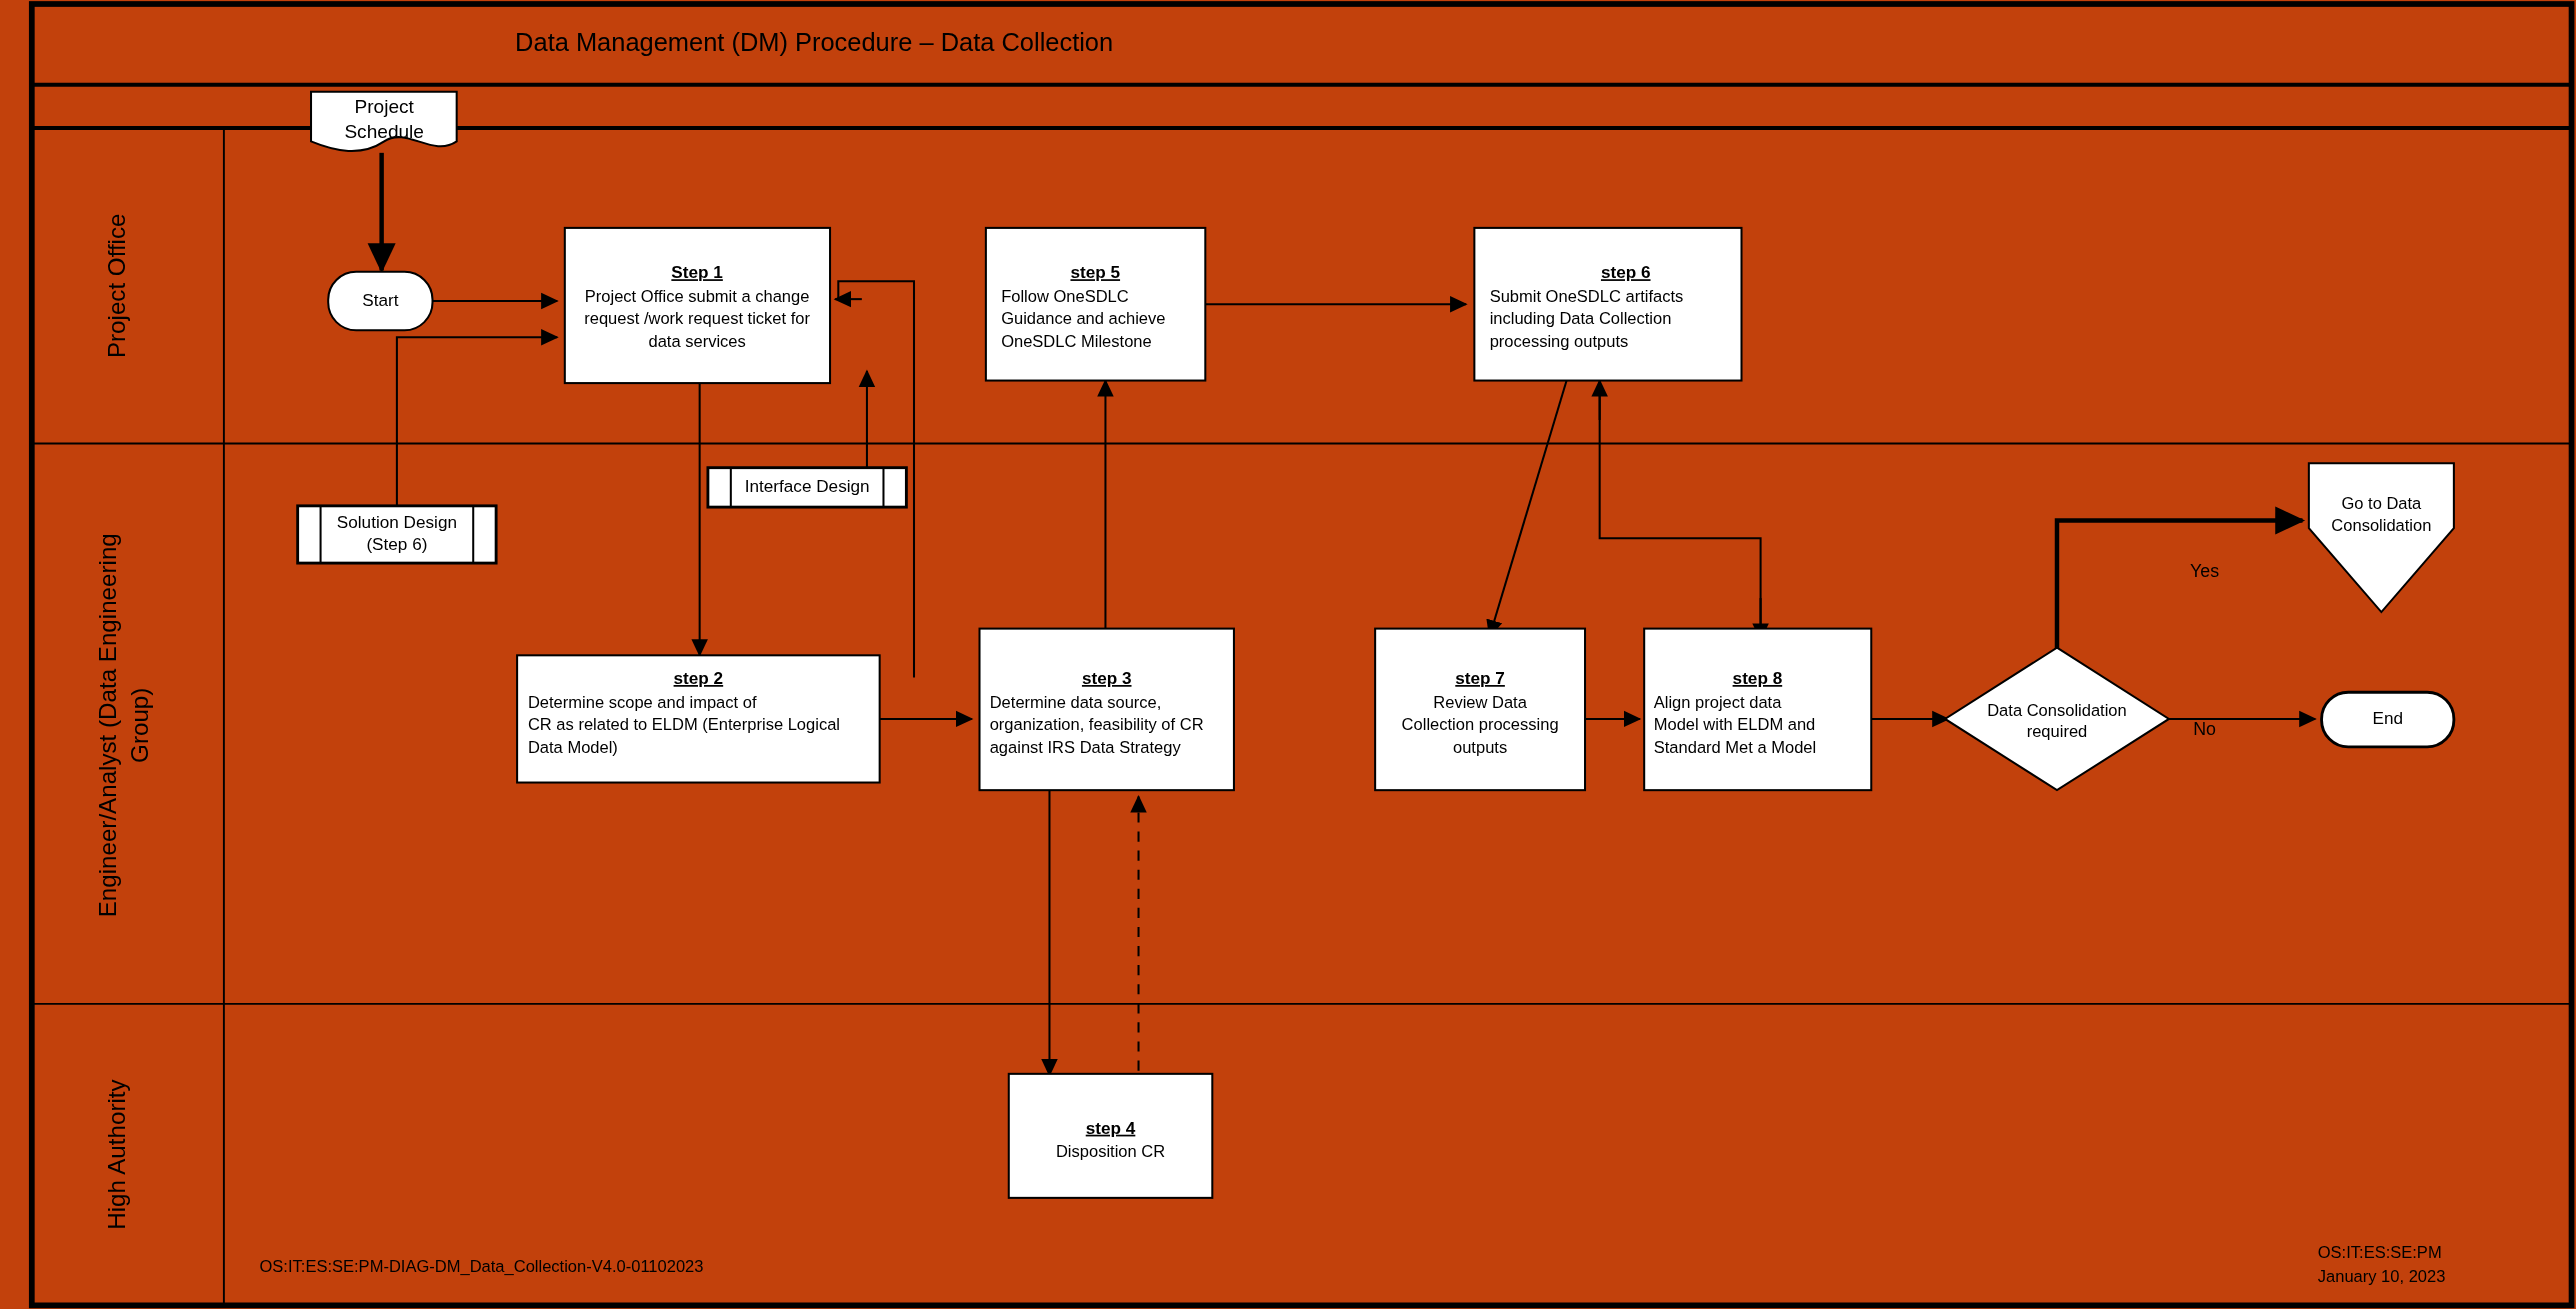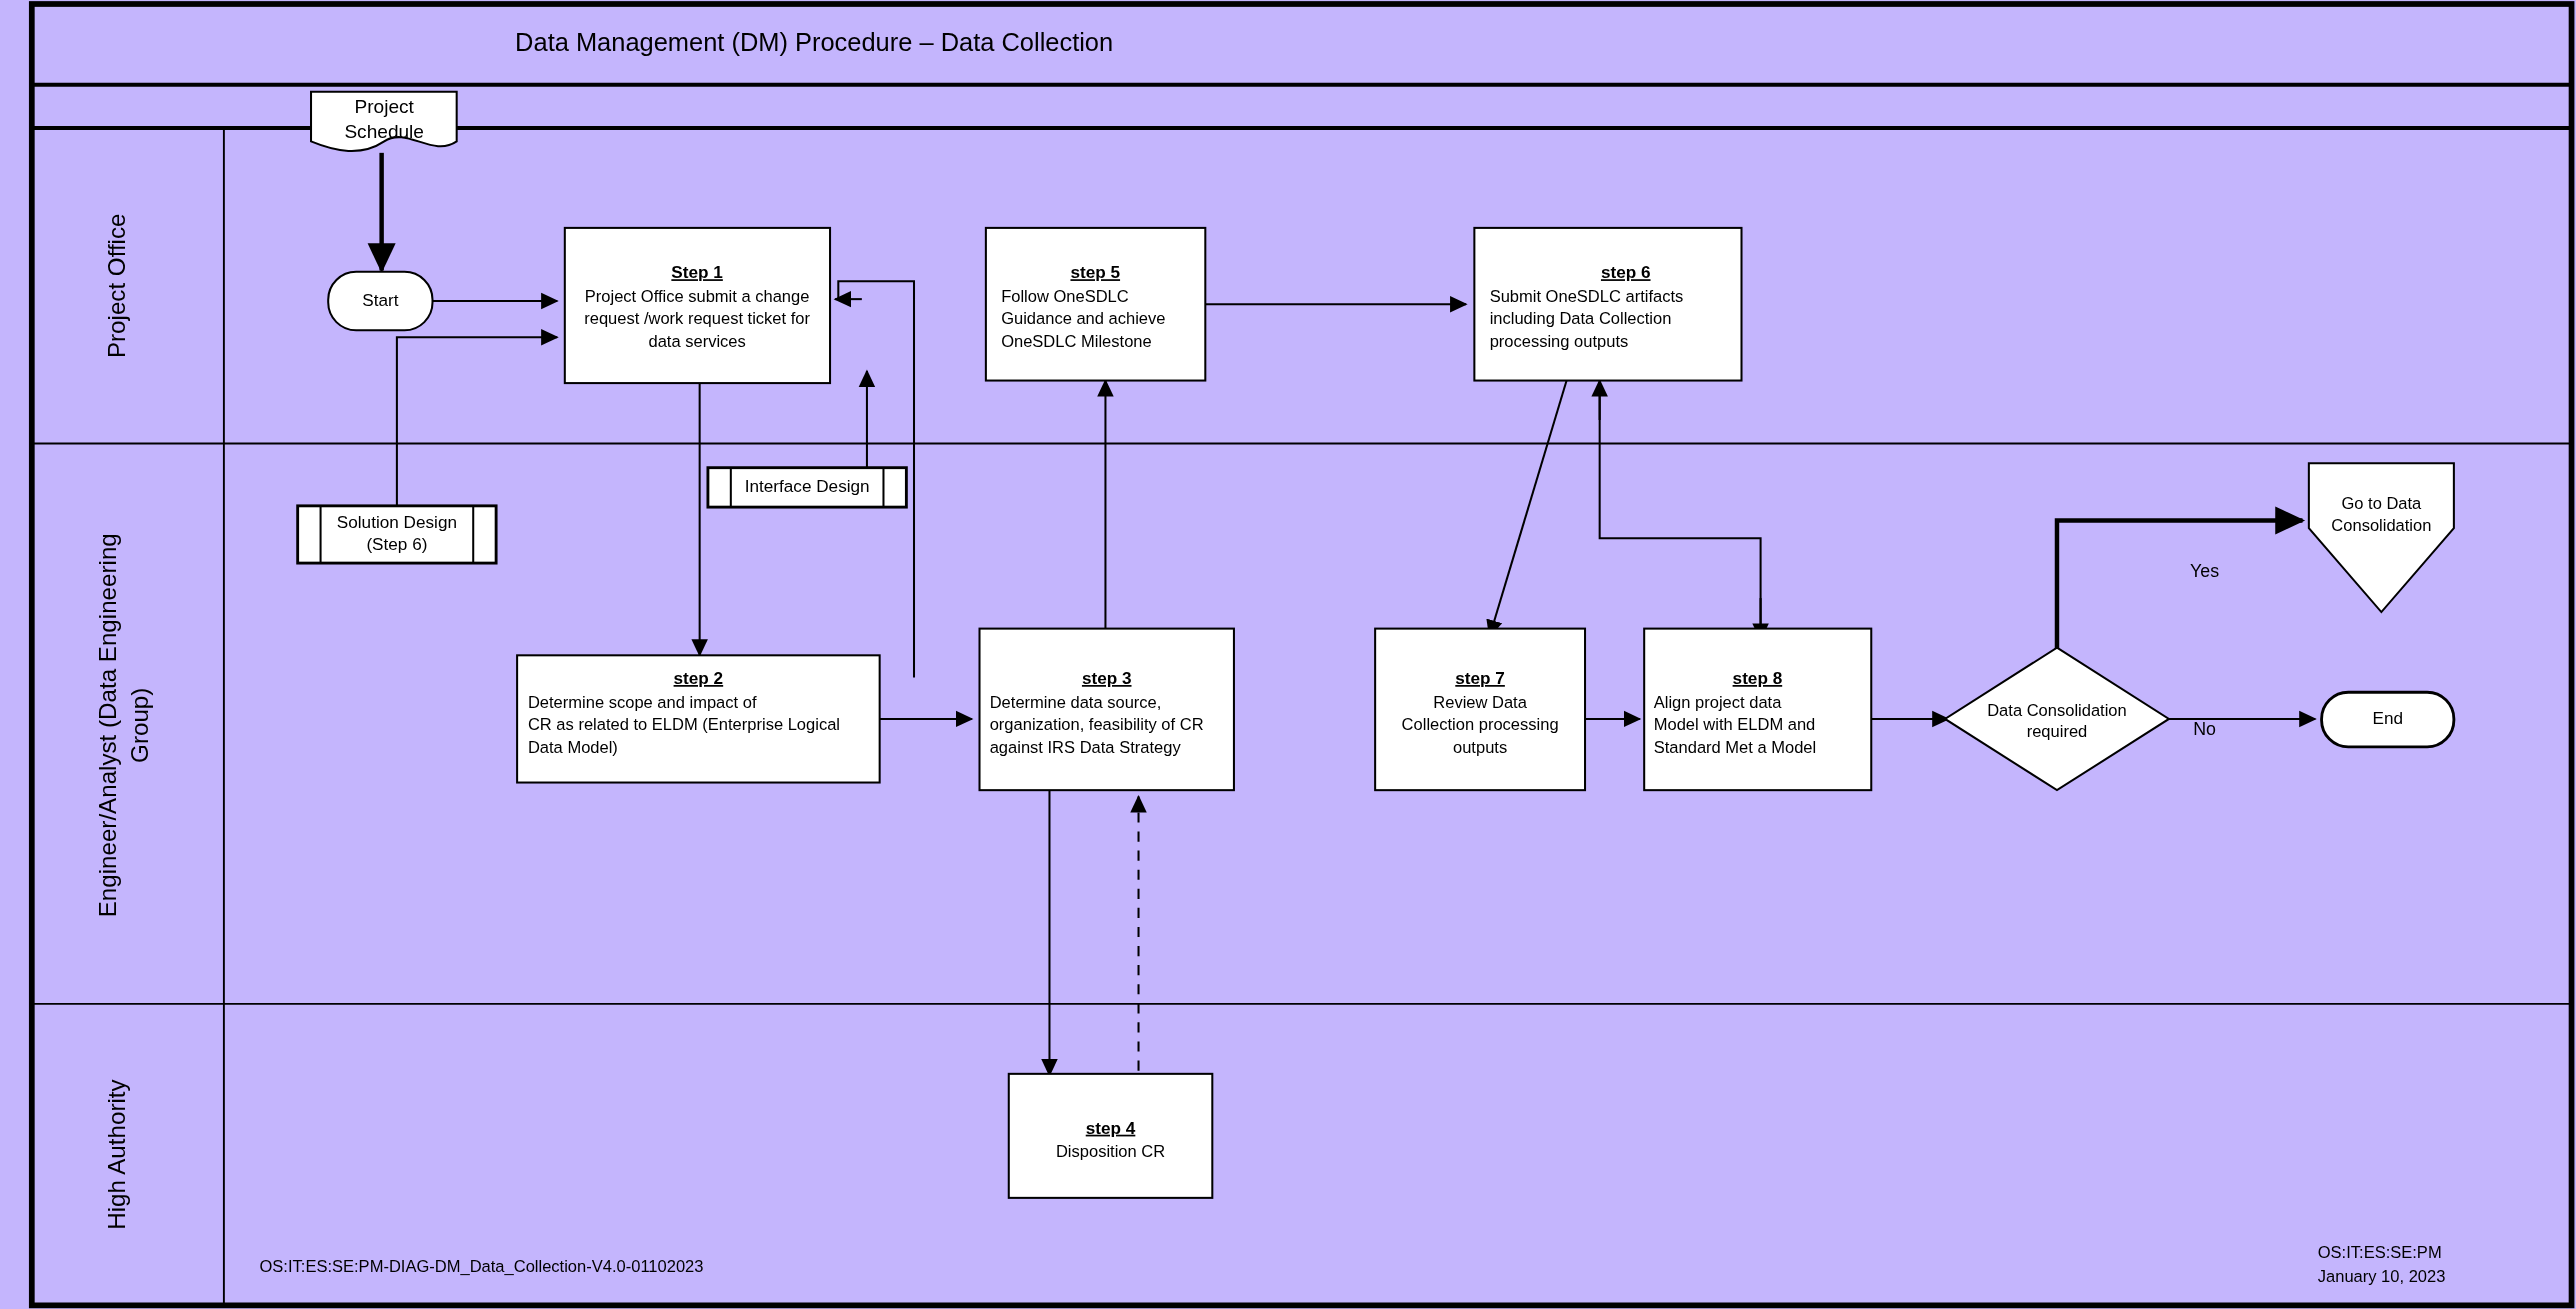--- a/index.html
+++ b/index.html
@@ -4,21 +4,21 @@
 <style>
   html, body {
     margin: 0;
     padding: 0;
     background: #ffffff;
   }
   #stage {
     position: relative;
     width: 2576px;
     height: 1310px;
-    background: #c4b5fd;
+    background: #c2410c;
     font-family: "Liberation Sans", sans-serif;
   }
   svg#diagram {
     position: absolute;
     left: 0; top: 0;
     width: 2576px;
     height: 1310px;
     display: block;
   }
   .frame-line { fill: none; stroke: #000000; }

